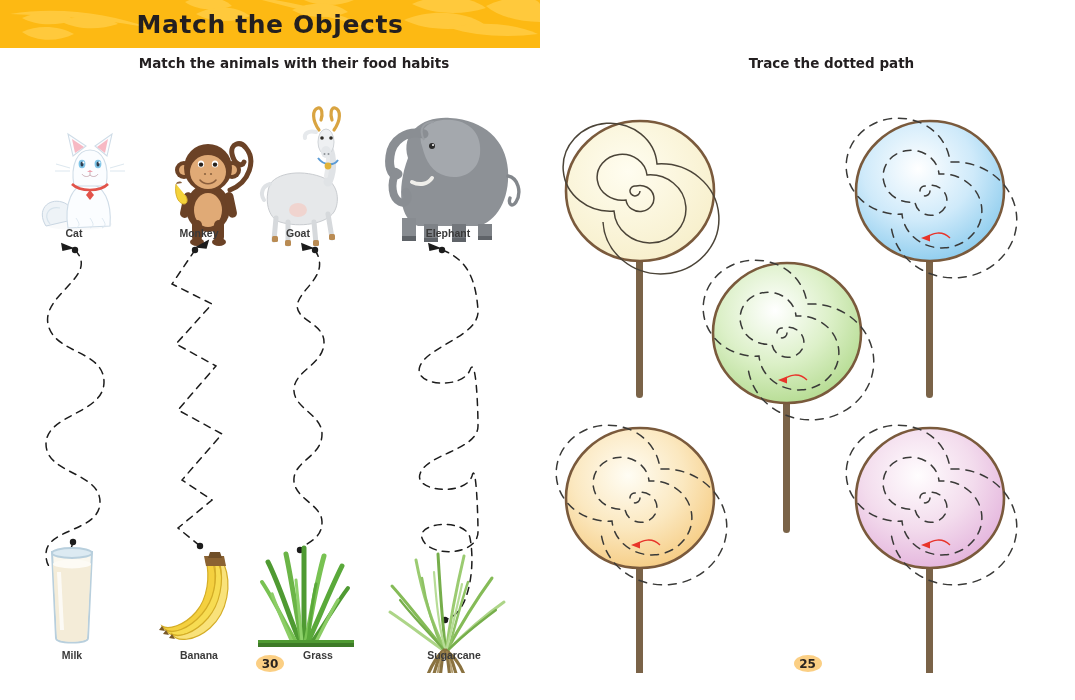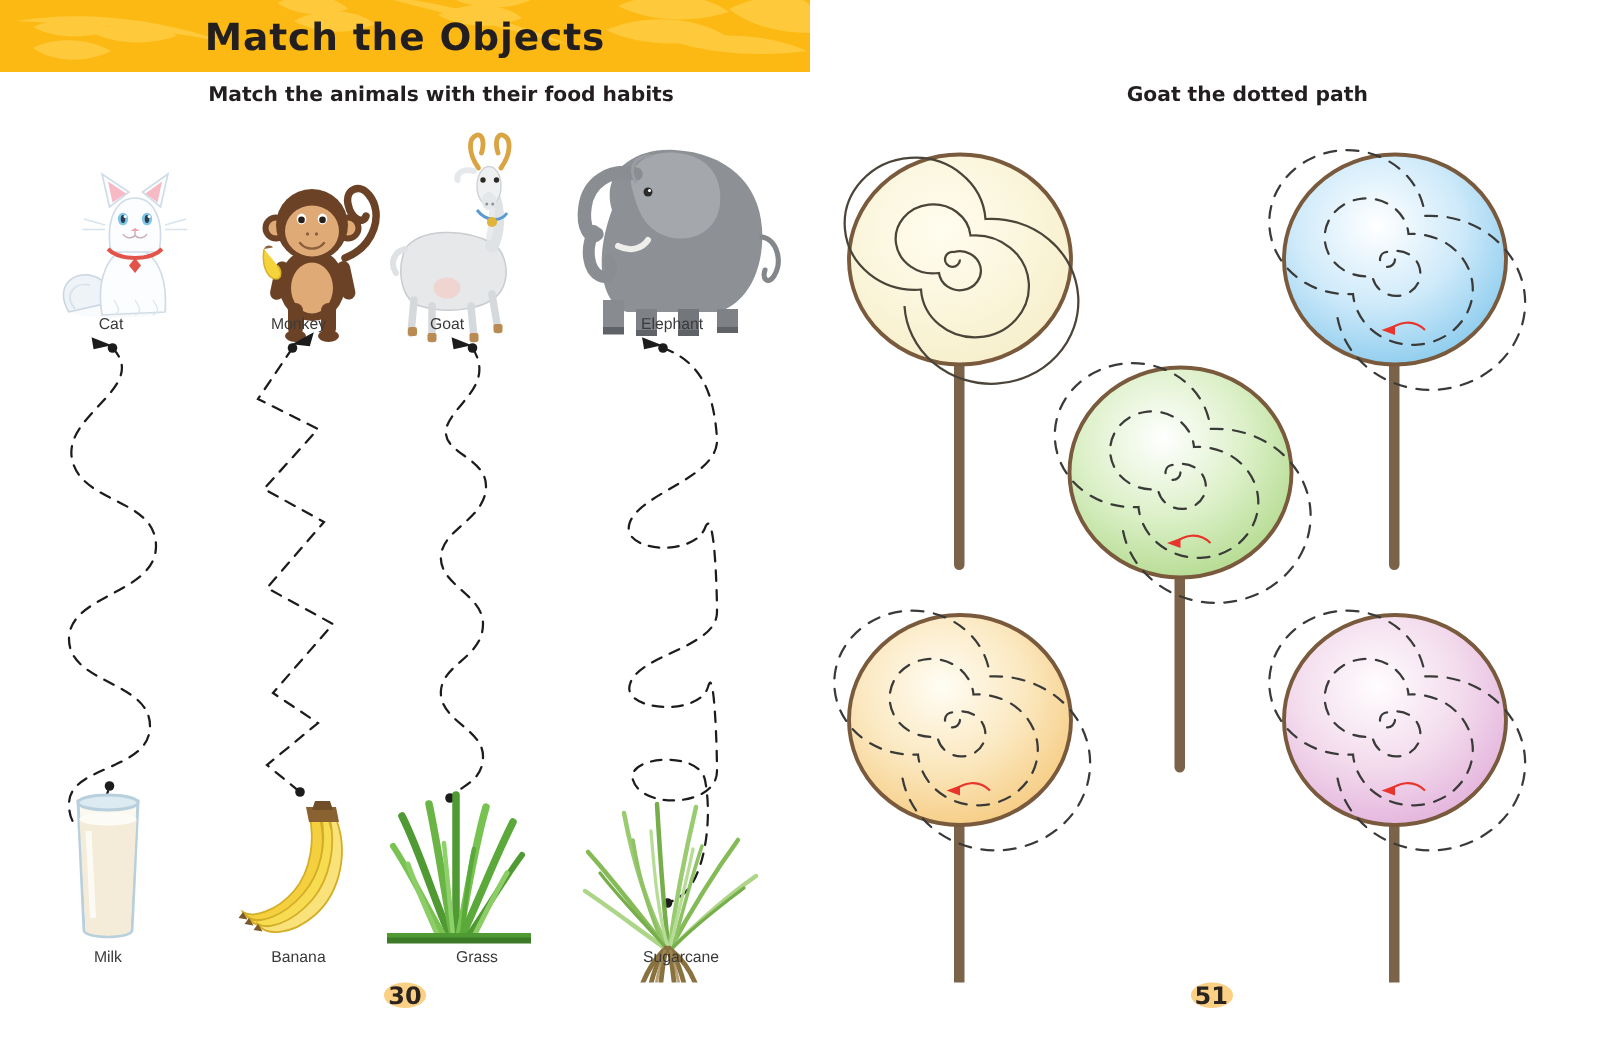--- a/index.html
+++ b/index.html
@@ -36,26 +36,26 @@
     font-family:"DejaVu Sans", sans-serif;
     font-weight:bold;font-size:13.5px;color:#231f20;margin-left:48px;
   }
 
   
   .page-num{
     position:absolute;bottom:28px;left:50%;transform:translateX(-50%);
     width:28px;height:17px;border-radius:50%;
     background:#fbcf84;
     display:flex;align-items:center;justify-content:center;
-    font-size:16px;font-weight:bold;color:#2a2420;
+    font-size:12px;font-weight:bold;color:#2a2420;
     font-family:"DejaVu Sans", sans-serif;
   }
 
   
-  .match-area{position:absolute;top:80px;left:0;width:540px;height:570px;}
+  .match-area{position:absolute;top:98px;left:0;width:540px;height:570px;font-weight:bold;}
   .col-label{
     position:absolute;text-align:center;
     font-size:10.5px;color:#3a3a3a;
     font-family:"Liberation Sans", sans-serif;
     white-space:nowrap;
   }
 </style>
 </head>
 <body>
 
@@ -283,21 +283,21 @@
 
       </svg>
     </div>
 
     <div class="page-num">30</div>
   </div>
 
   <div class="page page-right">
 
 
-    <div class="subtitle">Goat the dotted path</div>
+    <div class="subtitle">Trace the dotted path</div>
 
     <div class="match-area" style="width:535px;">
       <svg width="535" height="575" viewBox="0 0 535 575">
         <defs>
           <radialGradient id="gCream" cx="42%" cy="36%" r="68%">
             <stop offset="0%" stop-color="#fffdf0"></stop>
               <stop offset="100%" stop-color="#f7efcb"></stop>
           </radialGradient>
           <radialGradient id="gBlue" cx="42%" cy="34%" r="68%">
             <stop offset="0%" stop-color="#ffffff"></stop>
@@ -386,16 +386,16 @@
                    a40 37 0 1 1 -37 40
                    a52 48 0 1 1 48 -52
                    a63 58 0 1 1 -59 63" fill="none" stroke="#3a3a38" stroke-width="1.5" stroke-dasharray="8 7" stroke-linecap="round"></path>
           <path d="M410 447 C402 439 392 442 386 447" fill="none" stroke="#e8342a" stroke-width="1.4"></path>
           <path d="M381 447 l9 -3.4 l0 6.8 Z" fill="#e8342a"></path>
         </g>
 
       </svg>
     </div>
 
-    <div class="page-num">51</div>
+    <div class="page-num">25</div>
   </div>
 
 </div>
 
 </body></html>

